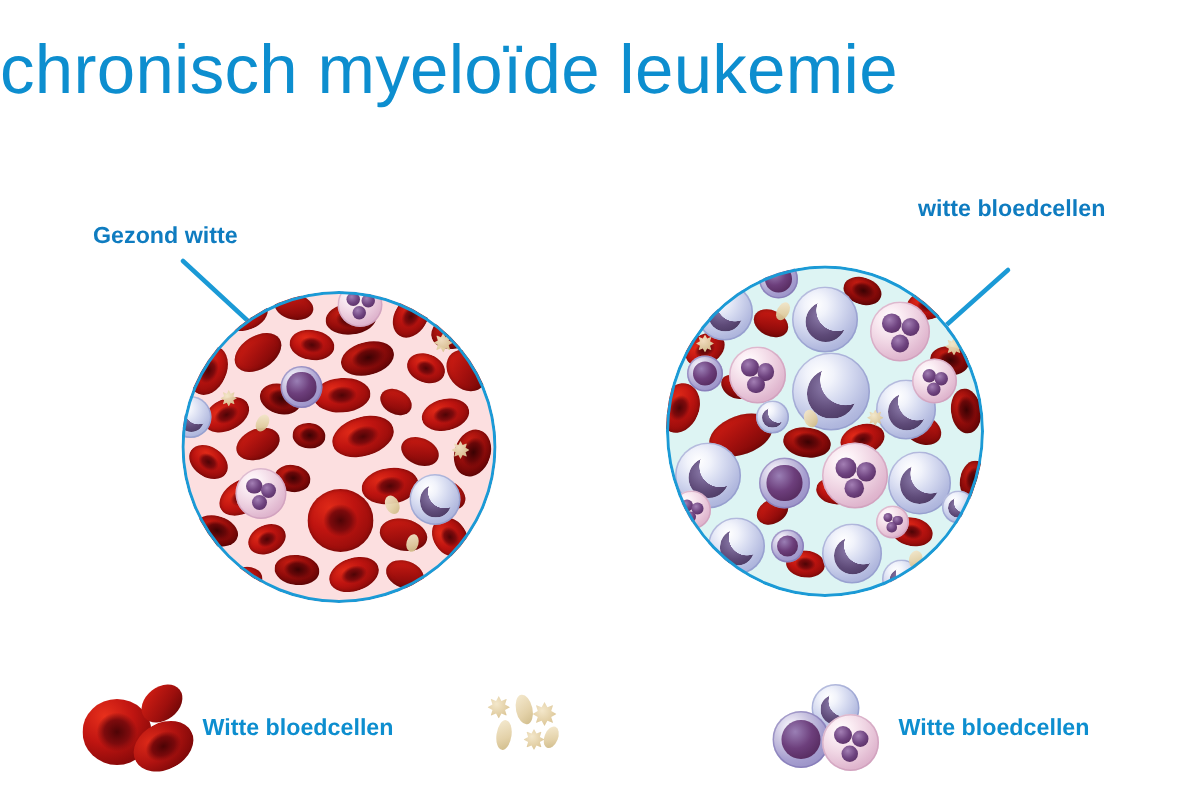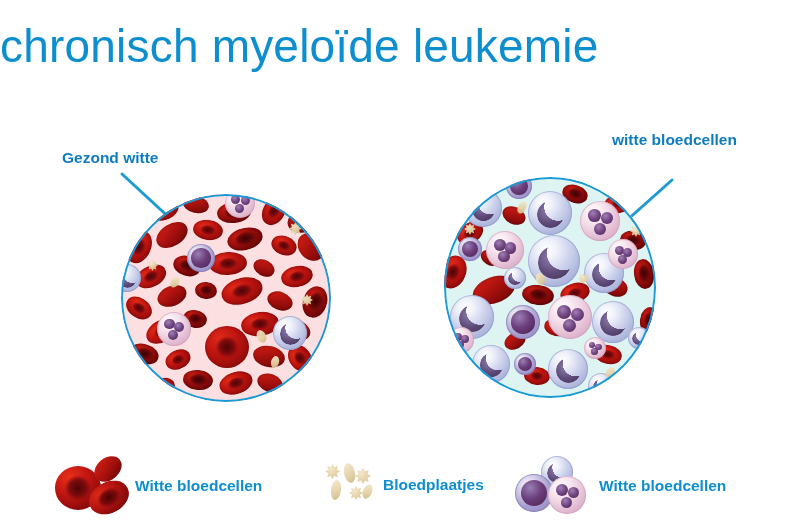--- a/index.html
+++ b/index.html
@@ -316,21 +316,20 @@
 
     <div class="legend-item" id="legend-plt">
       <div class="legend-art">
         <div class="plt spiky lg-plt" style="left:0px;top:2px;width:15px;height:15px;"></div>
         <div class="plt oval  lg-plt" style="left:6px;top:18px;width:10px;height:20px;transform:rotate(8deg);"></div>
         <div class="plt oval  lg-plt" style="left:19px;top:1px;width:11px;height:20px;transform:rotate(-12deg);"></div>
         <div class="plt spiky lg-plt" style="left:30px;top:6px;width:16px;height:16px;"></div>
         <div class="plt spiky lg-plt" style="left:24px;top:24px;width:14px;height:14px;"></div>
         <div class="plt oval  lg-plt" style="left:38px;top:22px;width:9px;height:15px;transform:rotate(22deg);"></div>
       </div>
-      <div class="legend-label">Bloedplaatjes</div>
     </div>
 
     <div class="legend-item" id="legend-wbc">
       <div class="legend-art">
         <div class="wbc mono lg-wbc" style="left:26px;top:0px;width:32px;height:32px;"></div>
         <div class="wbc lympho lg-wbc" style="left:0px;top:18px;width:38px;height:38px;"></div>
         <div class="wbc neutro lg-wbc" style="left:33px;top:20px;width:38px;height:38px;">
           <div class="lobe" style="left:20%;top:20%;width:32%;height:32%;"></div>
           <div class="lobe" style="left:52%;top:28%;width:30%;height:30%;"></div>
           <div class="lobe" style="left:34%;top:54%;width:30%;height:30%;"></div>

